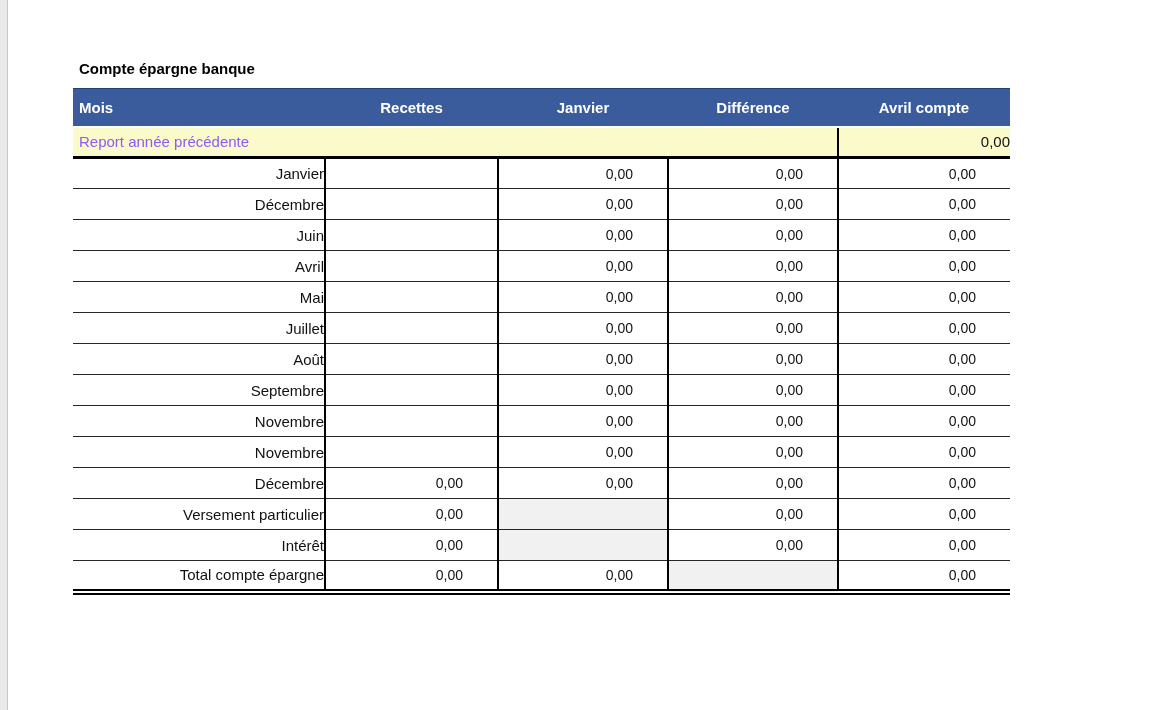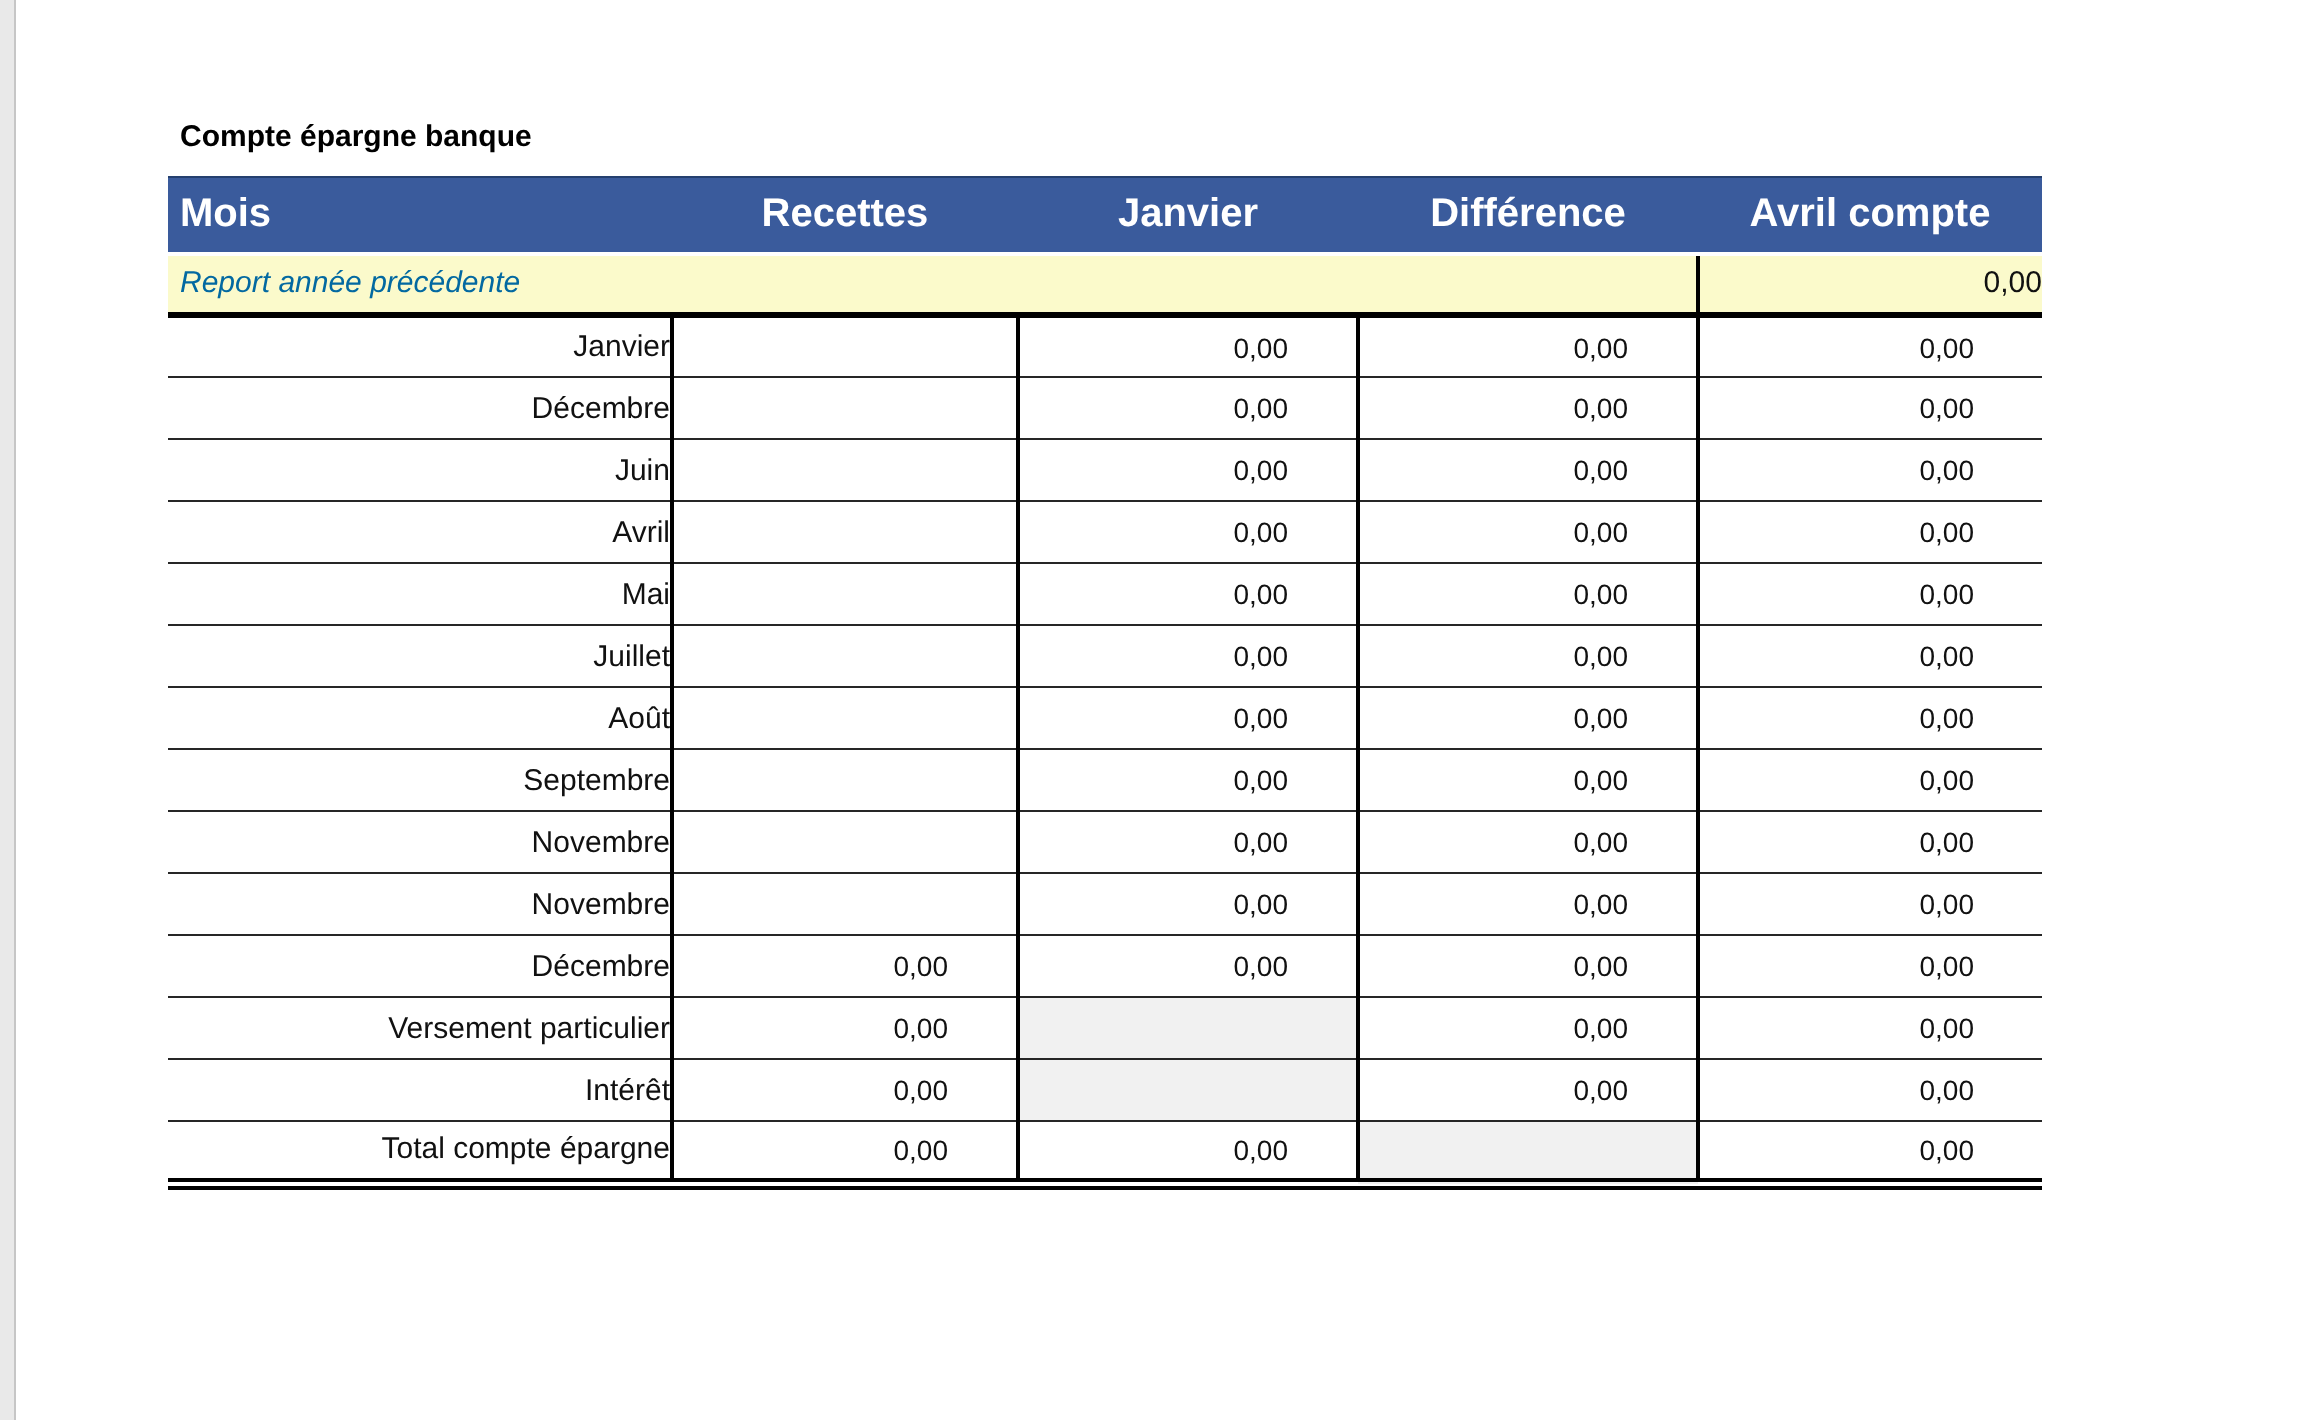--- a/index.html
+++ b/index.html
@@ -10,21 +10,21 @@
     overflow: hidden;
   }
   .margin-strip {
     position: absolute; left: 0; top: 0;
     width: 8px; height: 710px;
     background: #e9e9e9;
     border-right: 1px solid #c6c6c6;
   }
   .sheet {
     position: absolute;
-    left: 84px; top: 60px;
+    left: 73px; top: 60px;
     width: 937px;
   }
   .doc-title {
     font-size: 15px;
     font-weight: bold;
     color: #000;
     line-height: 18px;
     margin: 0 0 10px 6px;
   }
   table.savings {
@@ -35,21 +35,21 @@
   col.c0 { width: 252px; }
   col.c1 { width: 173px; }
   col.c2 { width: 170px; }
   col.c3 { width: 170px; }
   col.c4 { width: 172px; }
 
   
   tr.head th {
     background: var(--header-bg, #3a5b9c);
     color: var(--header-text, #ffffff);
-    font-size: 20px;
+    font-size: 15px;
     font-weight: bold;
     height: 38px;
     text-align: center;
     border-top: 1px solid #24406f;
     border-bottom: 2px solid #ffffff;
     padding: 0;
   }
   tr.head th.first {
     text-align: left;
     padding-left: 6px;
@@ -57,22 +57,21 @@
 
   
   tr.report td {
     background: var(--report-bg, #fbfacb);
     height: 31px;
     font-size: 15px;
     border-bottom: 3px solid #000;
     padding: 0;
   }
   tr.report td.label {
-    font-style: italic;
-    color: #0369a1;
+    color: #8b5cf6;
     padding-left: 6px;
     text-align: left;
   }
   tr.report td.val {
     border-left: 2px solid #000;
   }
 
   
   td {
     height: 31px;

